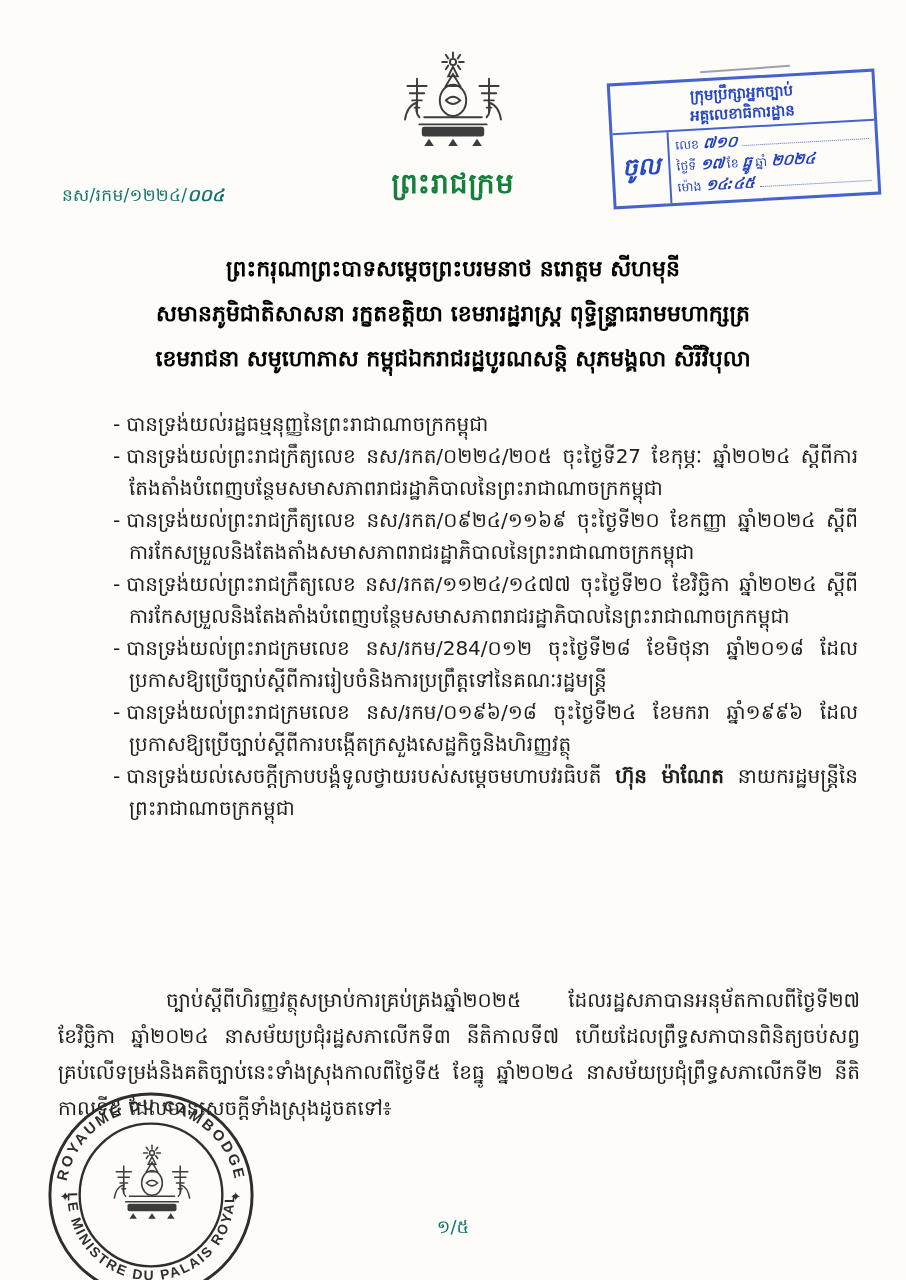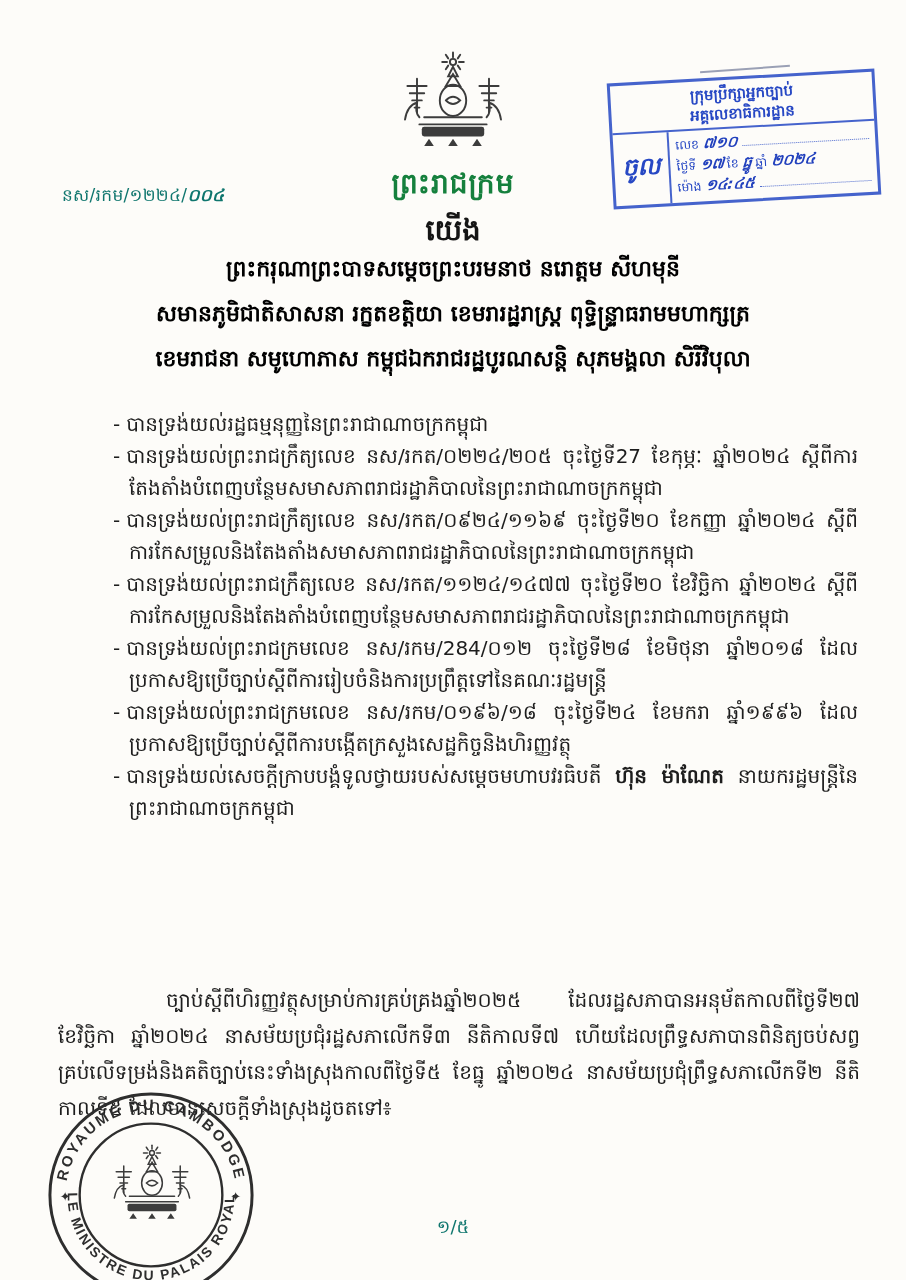--- a/index.html
+++ b/index.html
@@ -131,21 +131,20 @@
         <div class="f">
           <span class="lbl">ម៉ោង</span>
           <span class="hand">១៤:៤៥</span>
           <span class="dots"></span>
         </div>
       </div>
     </div>
   </div>
 
   <div class="doc-title">ព្រះរាជក្រម</div>
-  <div class="doc-we">យើង</div>
 
   <div class="royal-titles">
     <div>ព្រះករុណាព្រះបាទសម្ដេចព្រះបរមនាថ នរោត្ដម សីហមុនី</div>
     <div>សមានភូមិជាតិសាសនា រក្ខតខត្តិយា ខេមរារដ្ឋរាស្ត្រ ពុទ្ធិន្ទ្រាធរាមមហាក្សត្រ</div>
     <div>ខេមរាជនា សមូហោភាស កម្ពុជឯករាជរដ្ឋបូរណសន្ដិ សុភមង្គលា សិរីវិបុលា</div>
   </div>
 
   <div class="considerations">
     <div class="item"><span class="dash">-</span><span>បានទ្រង់យល់រដ្ឋធម្មនុញ្ញនៃព្រះរាជាណាចក្រកម្ពុជា</span></div>
     <div class="item"><span class="dash">-</span><span>បានទ្រង់យល់ព្រះរាជក្រឹត្យលេខ នស/រកត/០២២៤/២០៥ ចុះថ្ងៃទី27 ខែកុម្ភៈ ឆ្នាំ២០២៤ ស្ដីពីការតែងតាំងបំពេញបន្ថែមសមាសភាពរាជរដ្ឋាភិបាលនៃព្រះរាជាណាចក្រកម្ពុជា</span></div>

